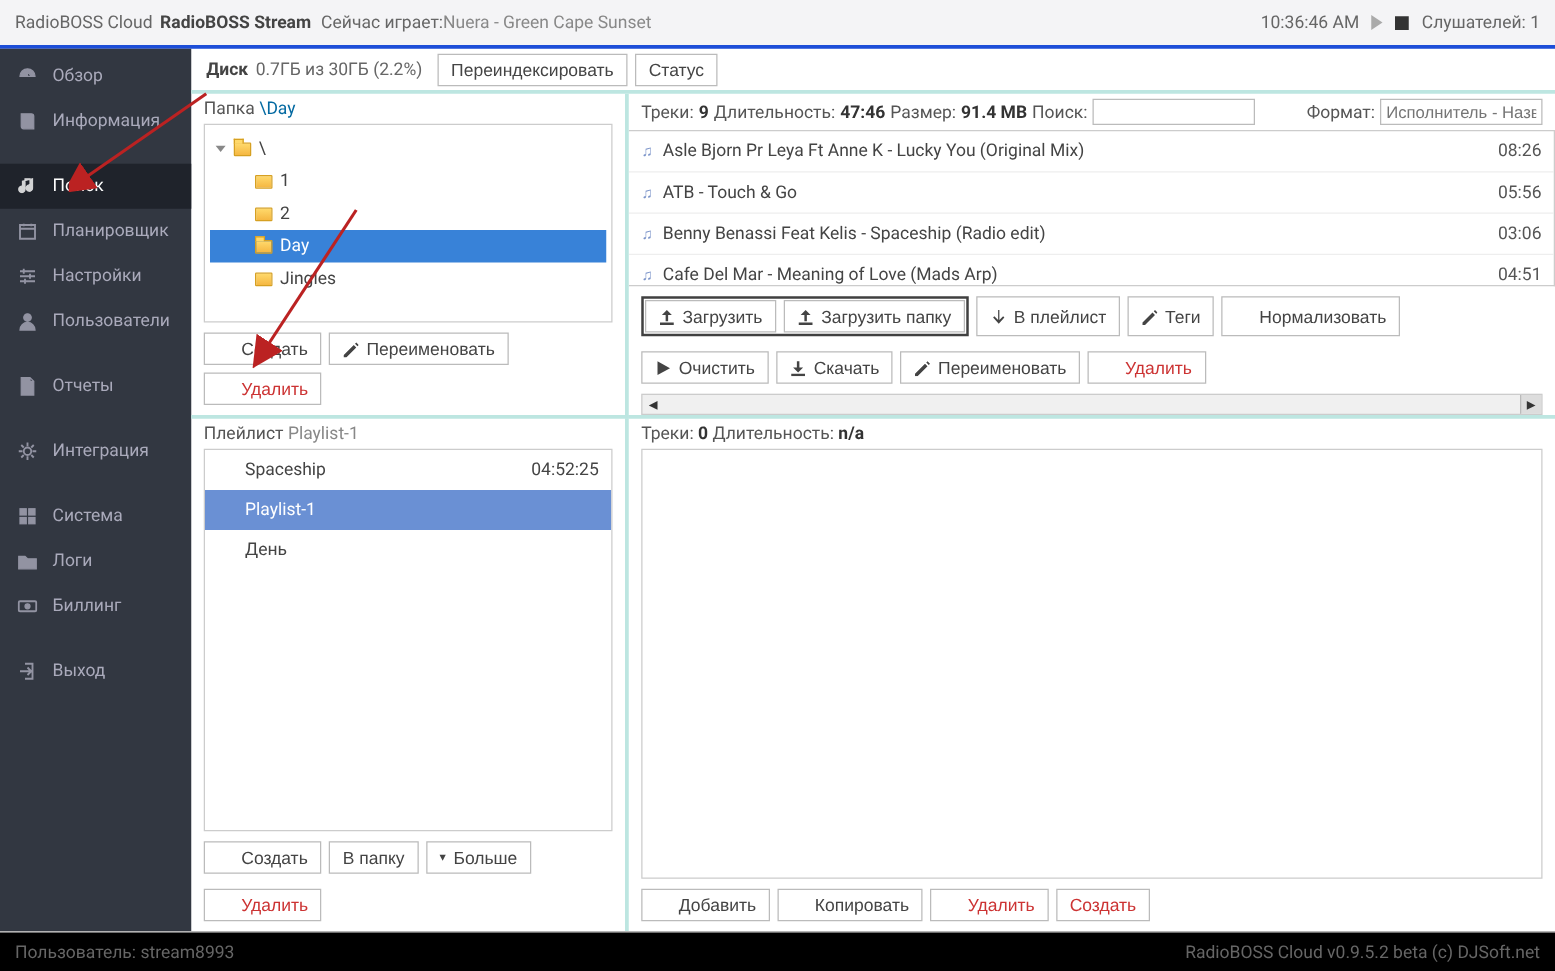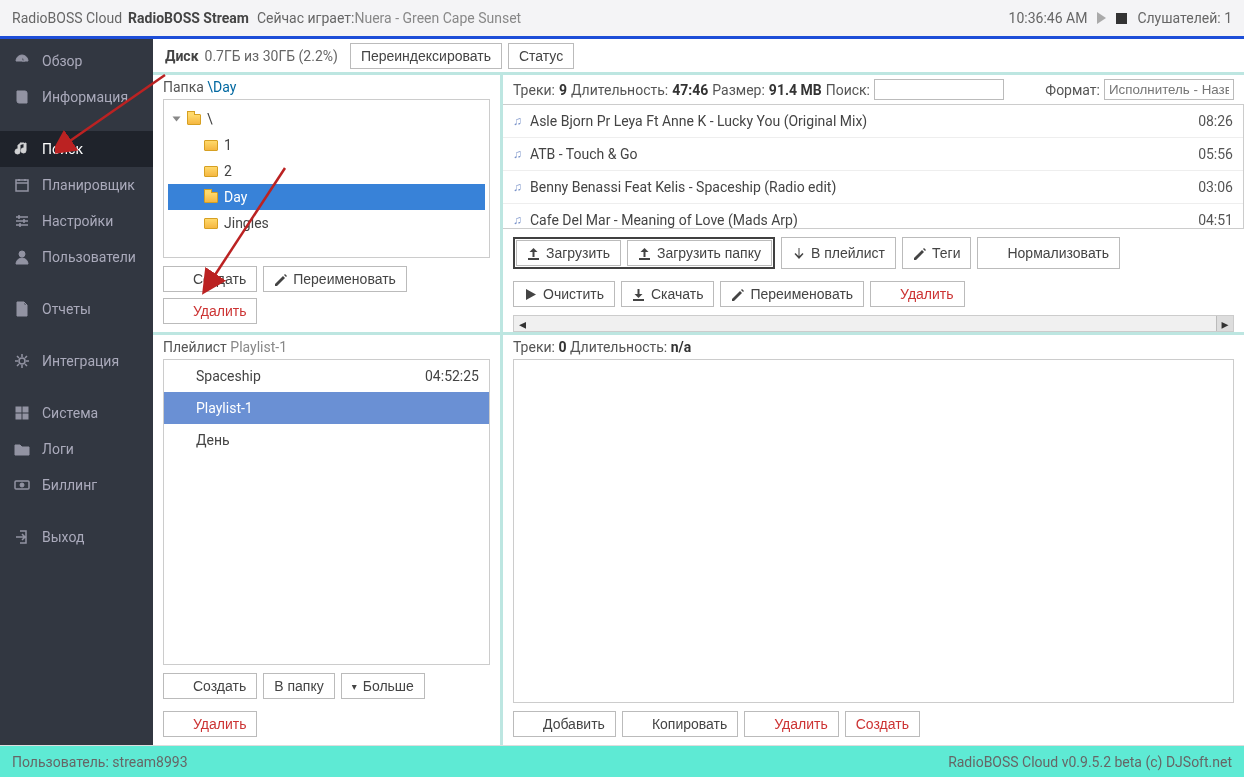--- a/index.html
+++ b/index.html
@@ -71,21 +71,21 @@
 .pl-list { }
 .pl-row { display:flex; align-items:center; height:32px; padding:0 10px; cursor:pointer; color:#444; }
 .pl-row.sel { background:#6a90d4; color:#fff; }
 .pl-row .plico { width:14px; height:14px; margin-right:8px; opacity:0.7;}
 .pl-row .dur { margin-left:auto; }
 
 
 .pane-br .pane-body { border:1px solid #ccc; margin:0 10px;}
 
 
-.footer { position:absolute; left:0; right:0; bottom:0; height:32px; background:#5eead4; border-top:1px solid #ddd; display:flex; align-items:center; padding:0 12px; color:#666;}
+.footer { position:absolute; left:0; right:0; bottom:0; height:32px; background:#000000; border-top:1px solid #ddd; display:flex; align-items:center; padding:0 12px; color:#666;}
 .footer .r { margin-left:auto; }
 
 
 .arrow { position:absolute; pointer-events:none; }
 
 .format-input { border:1px solid #bbb; padding:2px 4px; color:#888; width:145px;}
 </style>
 </head>
 <body>
 

